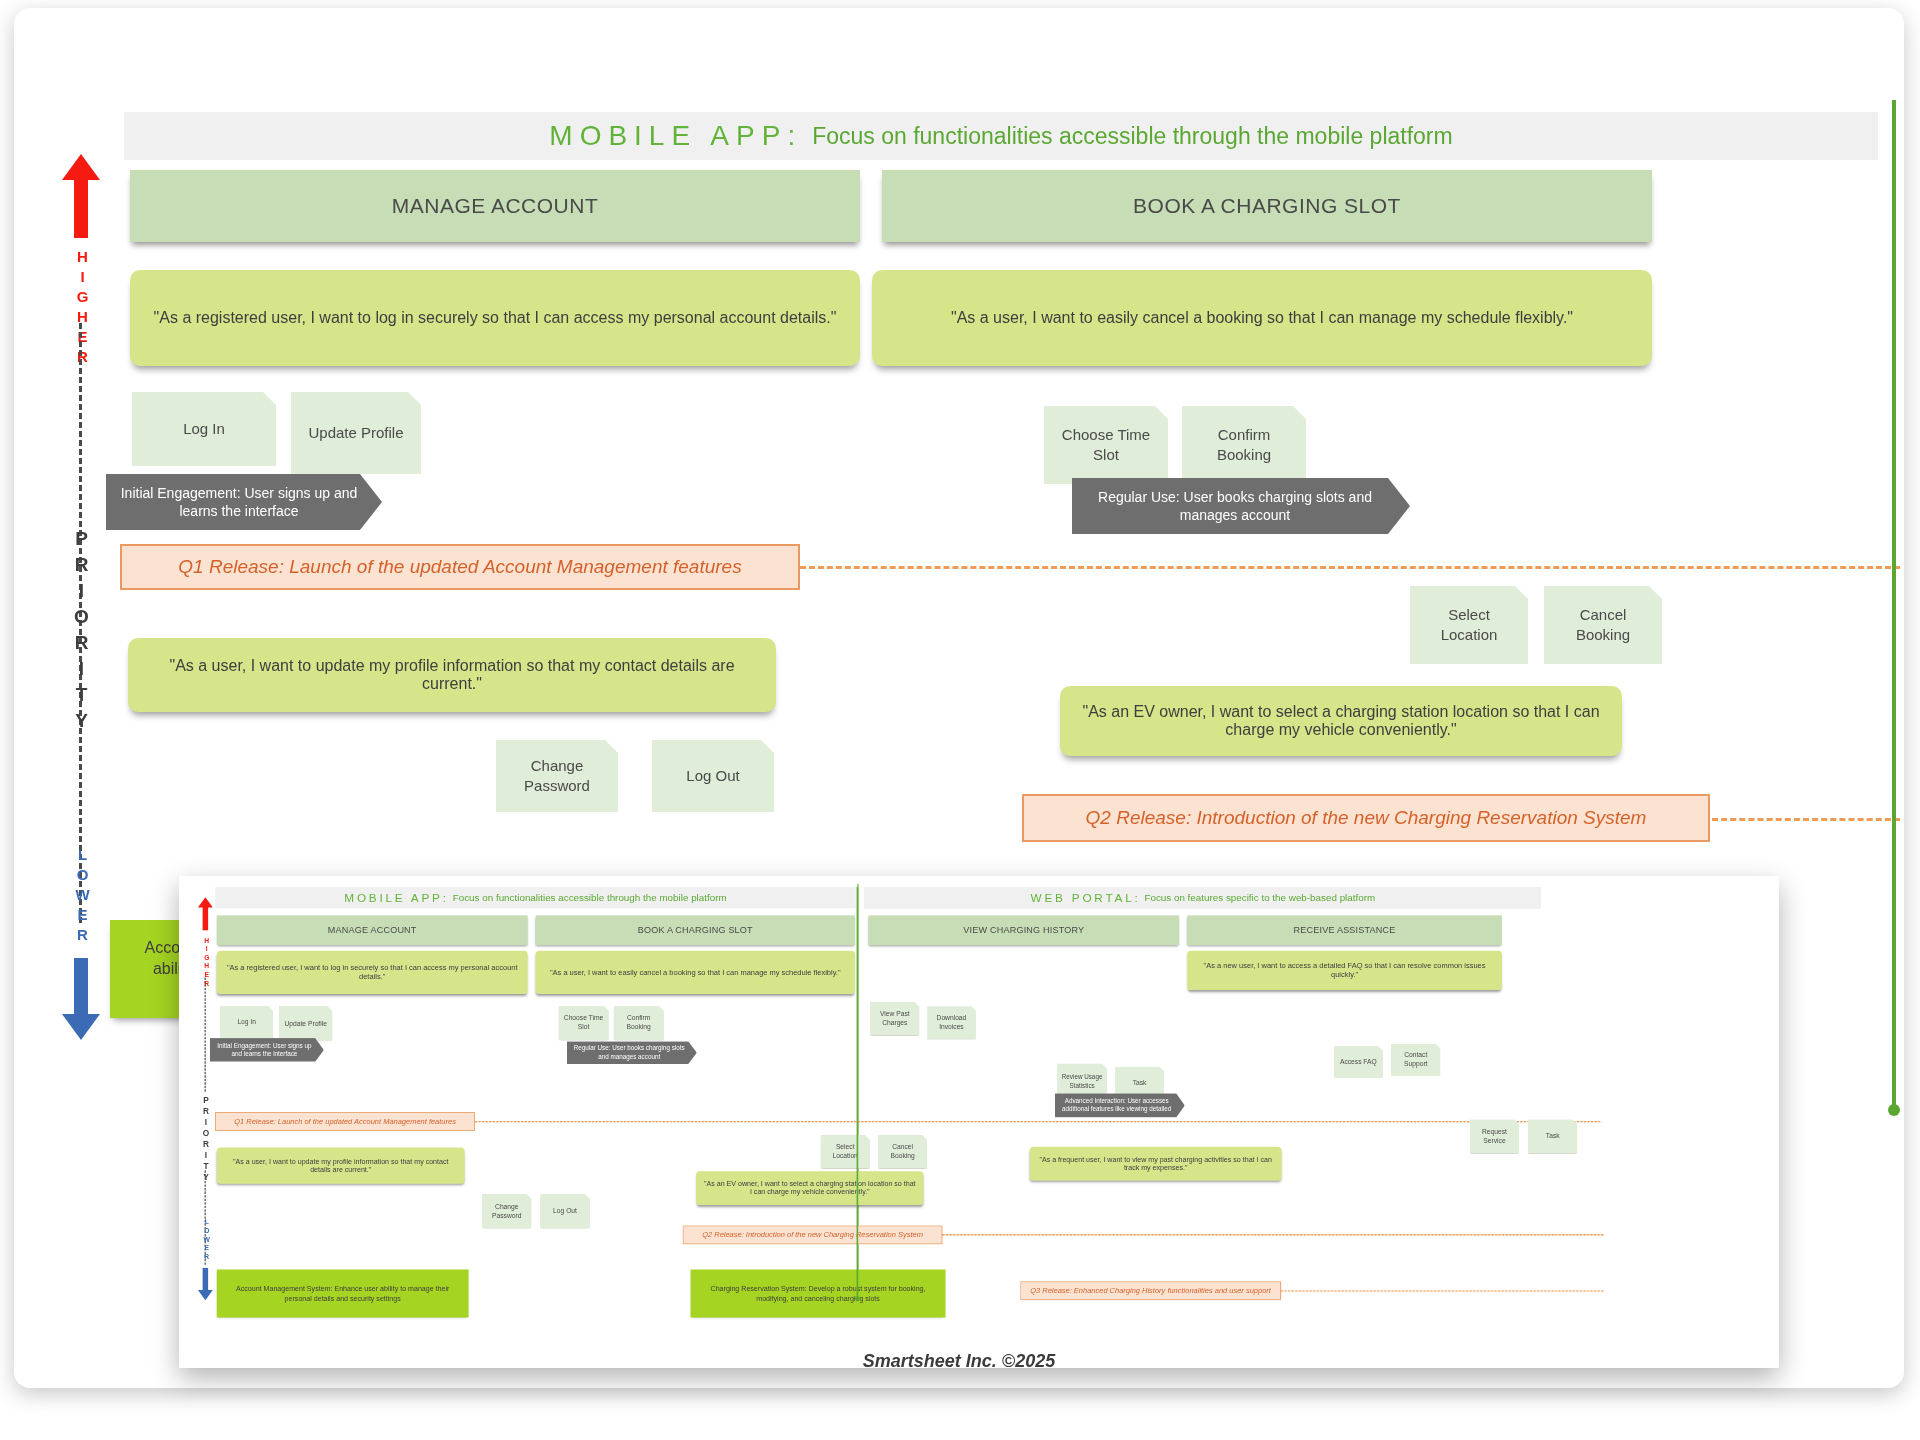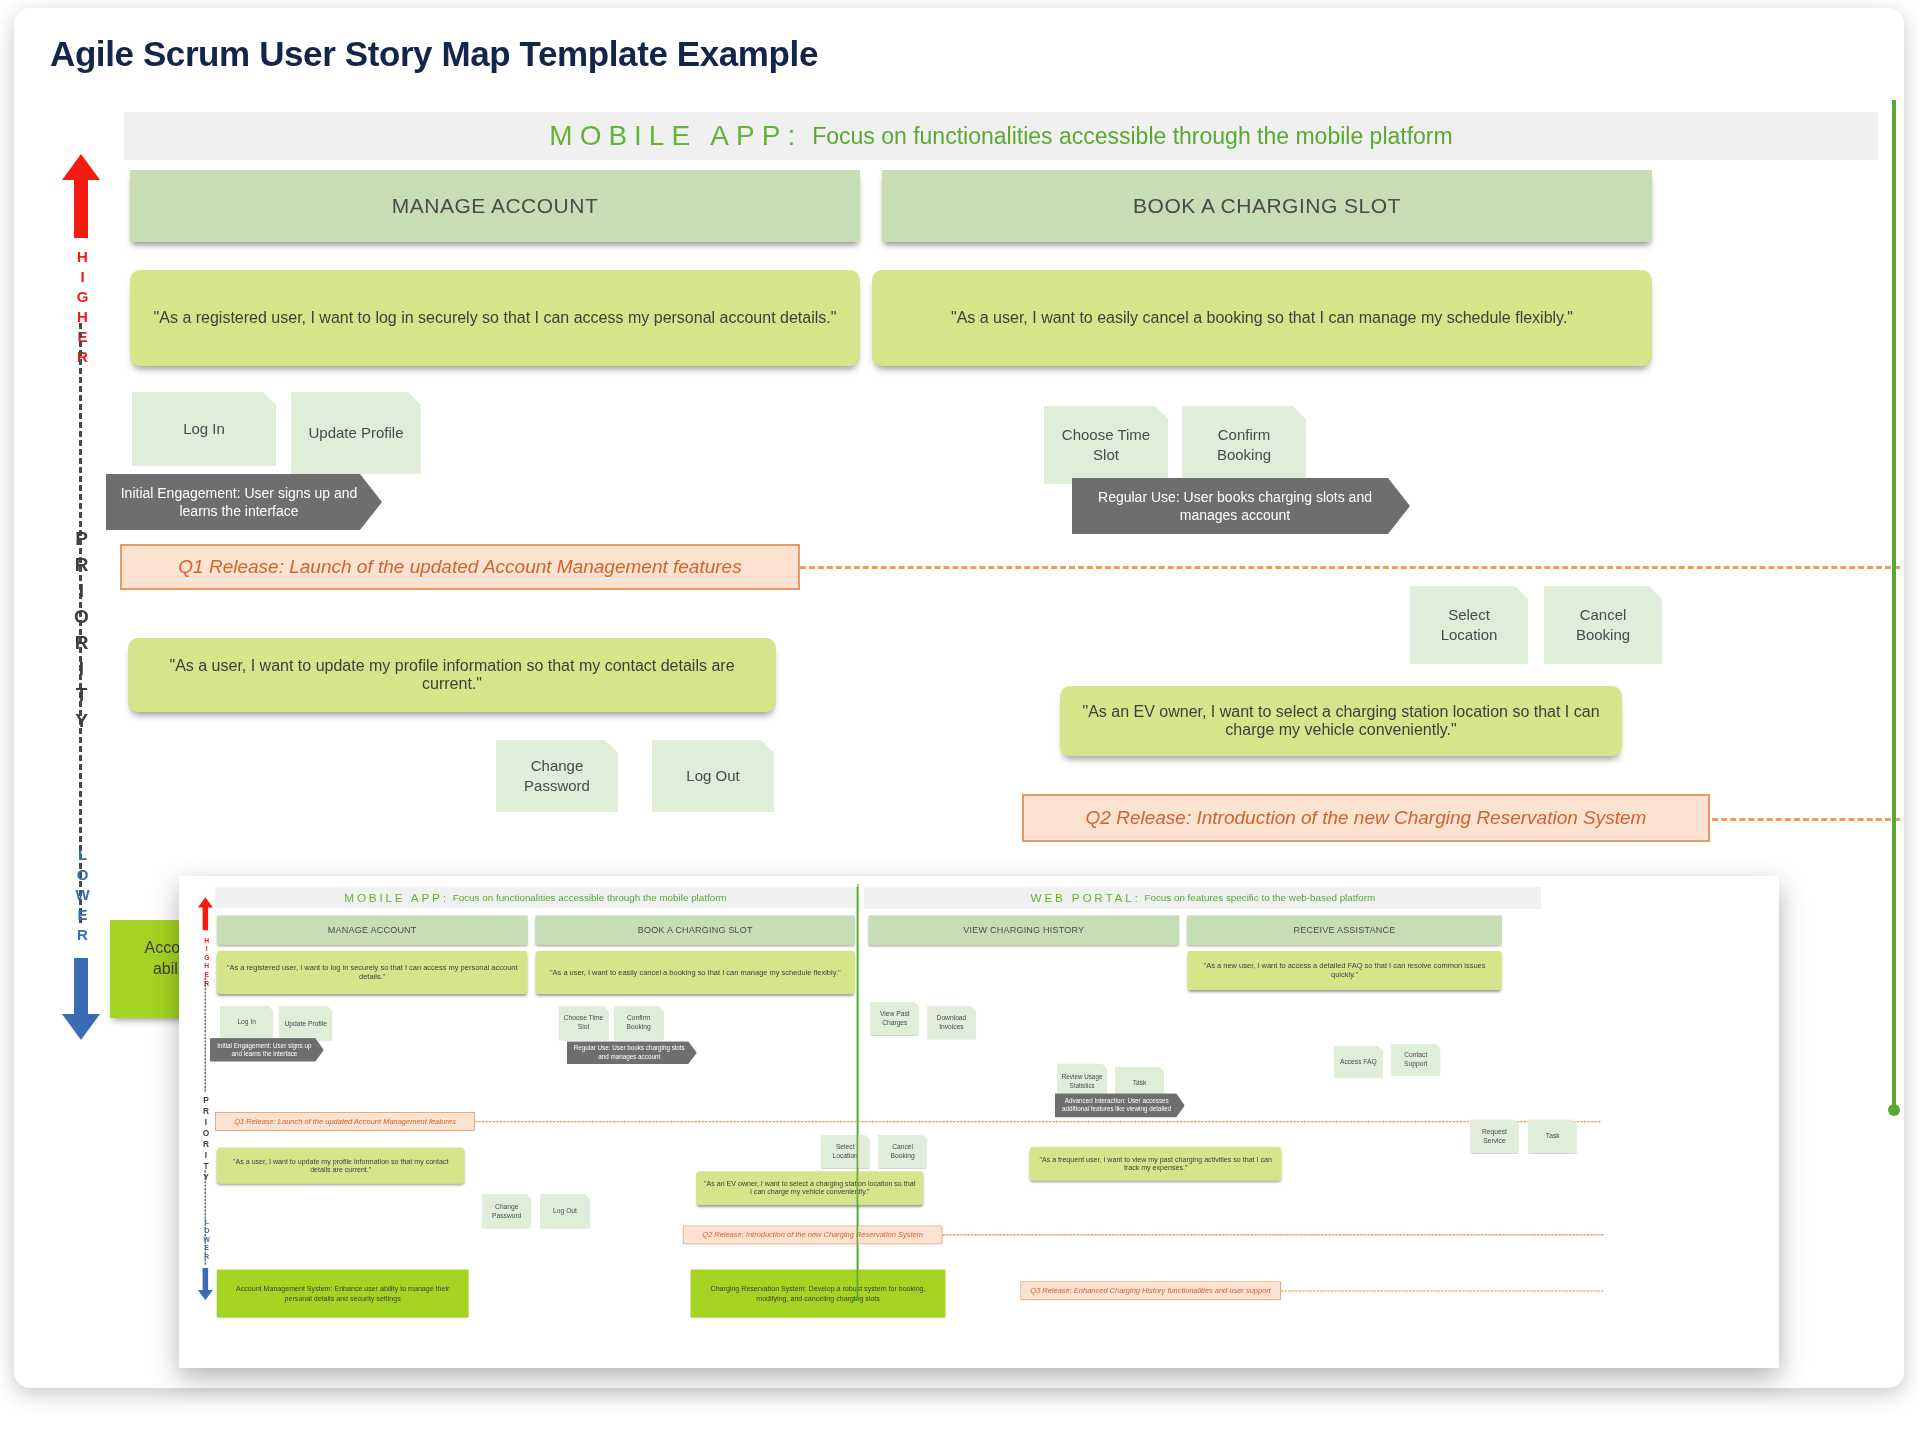--- a/index.html
+++ b/index.html
@@ -134,21 +134,20 @@
   .footer{
     position:absolute; left:0; right:0; bottom:16px; text-align:center;
     font-style:italic; font-weight:bold; font-size:18px; color:#3b3b3b;
   }
 </style>
 </head>
 <body>
 
 <div id="page-frame">
 
-  <div id="page-title">Agile Scrum User Story Map Template Example</div>
 
   <div id="main-board">
 
     <div class="axis-wrap">
       <div class="arrow-head-red"></div>
       <div class="arrow-shaft-red"></div>
       <div class="vlabel higher" style="font-size:15px;">HIGHER</div>
       <div class="axis-dashes"></div>
       <div class="vlabel priority">PRIORITY</div>
       <div class="vlabel lower" style="font-size:15px;">LOWER</div>
@@ -377,13 +376,14 @@
 
       <div class="release-band" style="left:2138px; top:1030px; width:662px; height:48px; font-size:19px;">
         <span>Q3 Release: Enhanced Charging History functionalities and user support</span>
       </div>
       <div class="release-dash" style="left:2800px; top:1053px; width:820px;"></div>
 
       <div class="green-rail" style="left:1722px; top:28px; height:1046px;"></div>
     </div>
   </div>
 
+  <div class="footer">Smartsheet Inc. ©2025</div>
 </div>
 
 </body></html>

